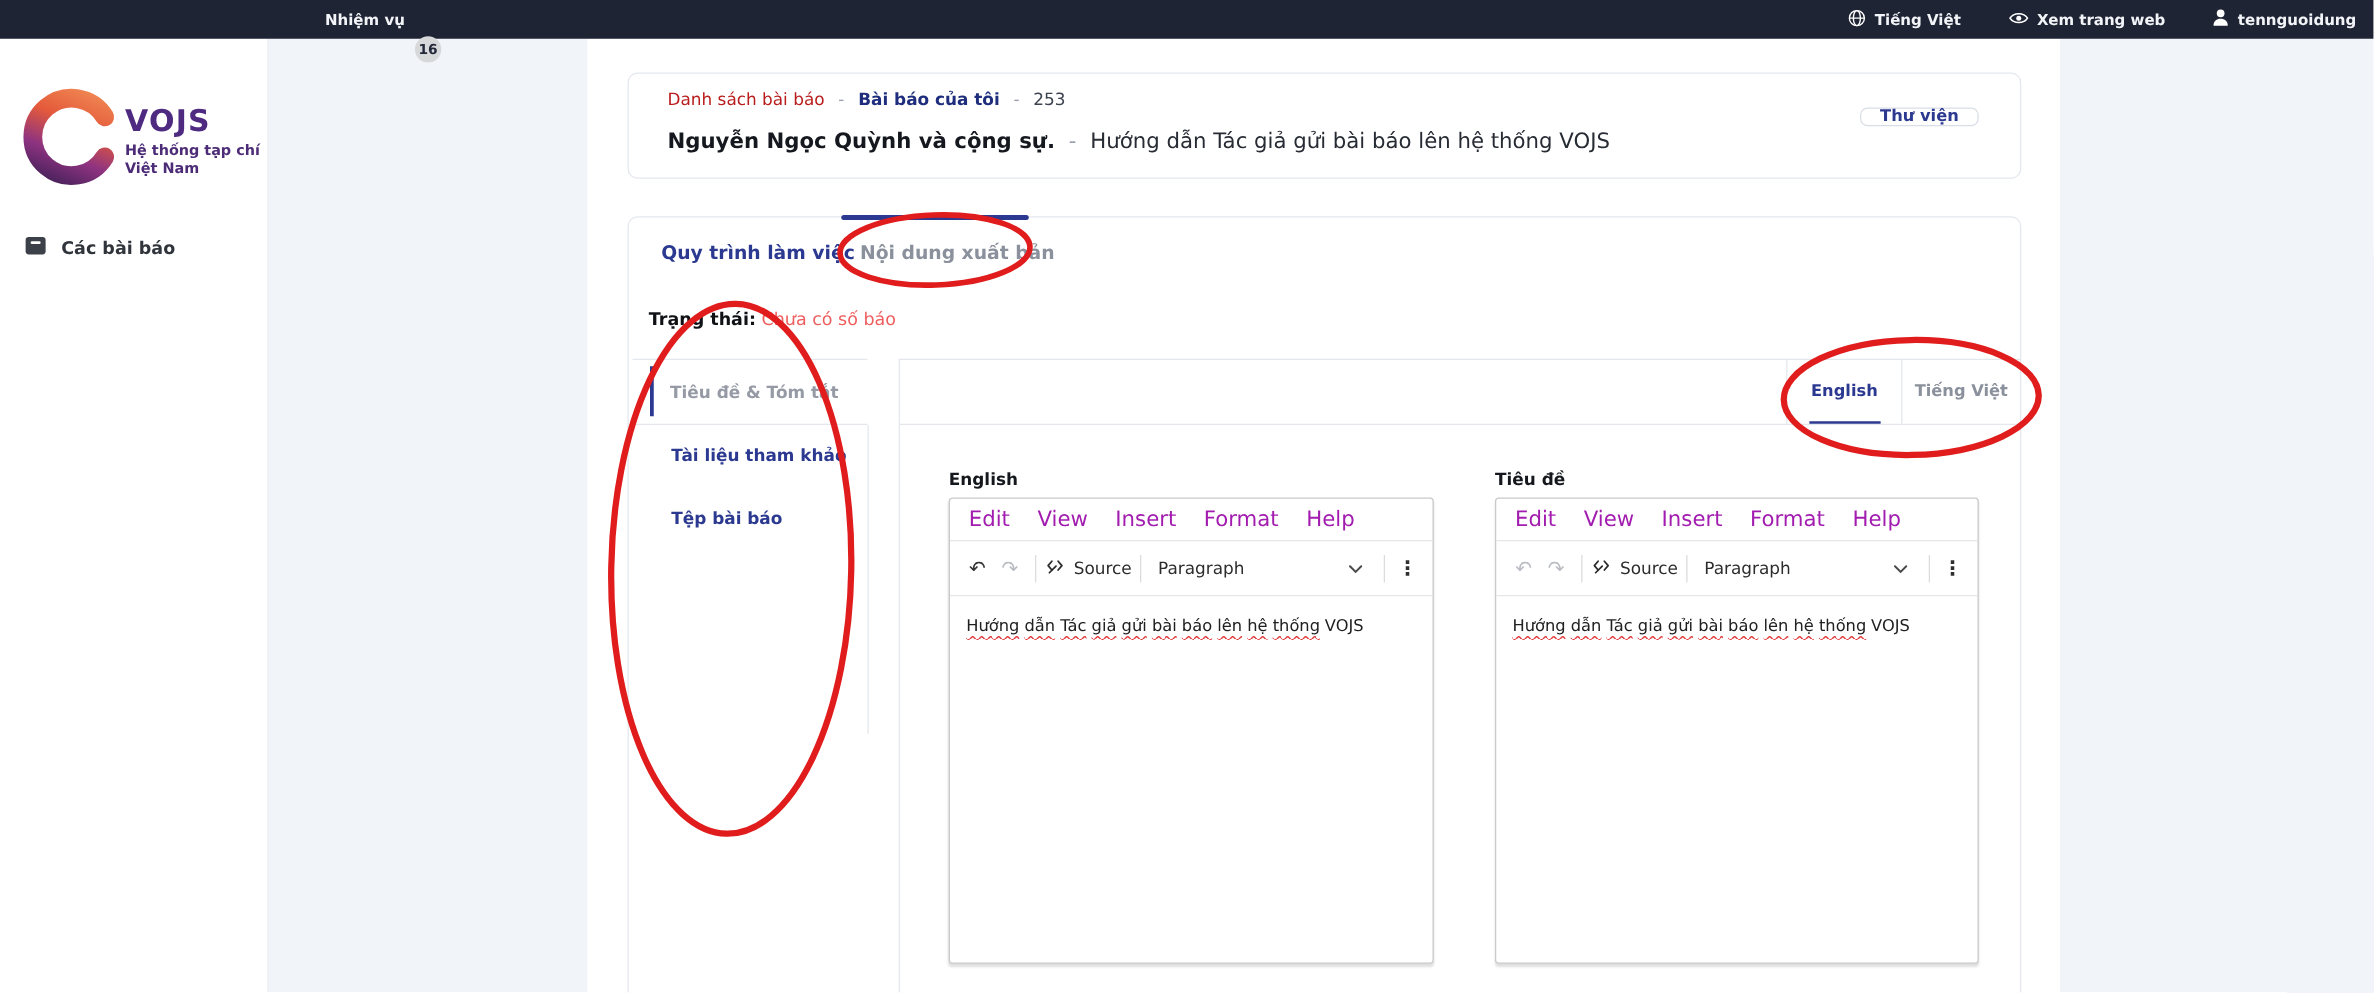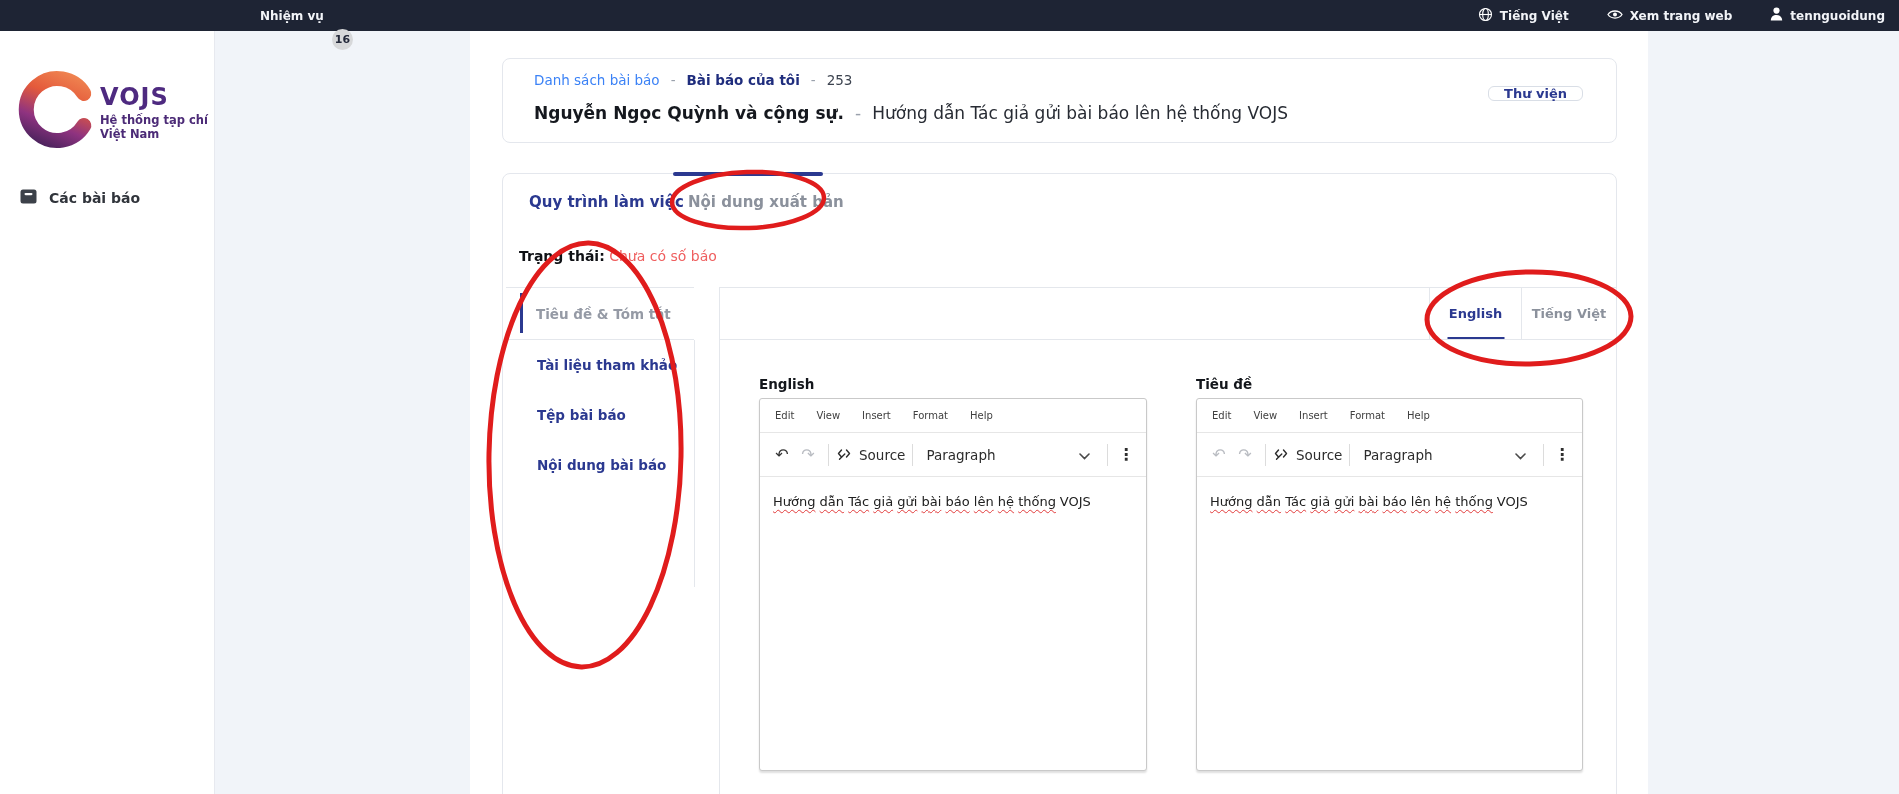--- a/index.html
+++ b/index.html
@@ -24,21 +24,21 @@
   .side-item { position:absolute; left:20px; top:158px; display:flex; align-items:center; gap:12px; font-size:14px; font-weight:600; color:#30343b; cursor:pointer; }
 
   
   .page-bg { position:absolute; left:215px; top:31px; width:1684px; height:763px; background:#f1f4f9; }
   .wrapper { position:absolute; left:470px; top:31px; width:1178px; height:763px; background:#fff; }
 
   
   .card { position:absolute; background:#fff; border:1px solid #e4e7ed; border-radius:8px; }
   .card1 { left:502px; top:58px; width:1115px; height:85px; }
   .bc-line1 { position:absolute; left:31px; top:13px; display:flex; align-items:center; gap:11px; font-size:13.5px; color:#3c434f; white-space:nowrap; }
-  .bc-link { color:#3b82f6; cursor:pointer; }
+  .bc-link { color:#b91c1c; cursor:pointer; }
   .bc-strong { color:#1f2d7d; font-weight:700; cursor:pointer; }
   .bc-sep { color:#9aa1ac; }
   .bc-line2 { position:absolute; left:31px; top:44px; display:flex; align-items:flex-start; gap:11px; font-size:17px; color:#272b33; white-space:nowrap; }
   .bc-author { font-weight:700; color:#15181e; }
   .lib-btn { position:absolute; right:33px; top:27px; height:15px; padding:0 15px; display:flex; align-items:center; background:#fff; border:1px solid #d9dee6; border-radius:6px; color:#2b3990; font-size:13px; font-weight:600; cursor:pointer; }
 
   
   .card2 { left:502px; top:173px; width:1115px; height:700px; }
   .top-ink { position:absolute; left:170px; top:-2px; width:150px; height:4px; background:#2b3990; border-radius:2px; }
   .main-tab { position:absolute; top:19px; font-size:15px; font-weight:700; cursor:pointer; white-space:nowrap; }
@@ -61,21 +61,21 @@
   .lang-tab { position:absolute; top:0; height:100%; display:flex; align-items:center; justify-content:center; font-weight:700; font-size:13px; border-left:1.5px solid #e4e7ec; cursor:pointer; }
   .lang-en { right:95px; width:92px; color:#2b3990; }
   .lang-vi { right:0; width:95px; color:#8b919c; }
   .lang-ink { position:absolute; bottom:0; left:50%; transform:translateX(-50%); width:57px; height:2.5px; background:#2b3990; }
 
   .editor-label { position:absolute; top:88px; font-size:13.5px; font-weight:700; color:#14171c; }
   .lbl-left { left:39px; } .lbl-right { left:476px; }
   .editor { position:absolute; top:110px; height:373px; background:#fff; border:1px solid #c9c9c9; border-radius:3px; box-shadow:0 2px 2px rgba(0,0,0,.13); }
   .ed-left { left:39px; width:388px; } .ed-right { left:476px; width:387px; }
   .menubar { height:34px; border-bottom:1px solid #e6e6e6; display:flex; align-items:center; padding:0 4px; }
-  .menu-item { padding:0 11px; font-size:10px; color:#404040; cursor:pointer; }
+  .menu-item { padding:0 11px; font-size:17px; color:#a21caf; cursor:pointer; }
   .tbar { height:44px; border-bottom:1px solid #e6e6e6; display:flex; align-items:center; padding:0 9px; }
   .tb-btn { width:26px; height:26px; display:flex; align-items:center; justify-content:center; font-size:16px; font-family:"DejaVu Sans",sans-serif; cursor:pointer; }
   .arrow-on { color:#333; } .arrow-off { color:#b9bcc2; }
   .tb-div { width:1px; height:22px; background:#dcdcdc; margin:0 7px; }
   .tb-source { display:flex; align-items:center; gap:6px; font-size:13.5px; color:#2c2c2c; cursor:pointer; }
   .tb-para { flex:1; display:flex; align-items:center; justify-content:space-between; padding:0 10px 0 6px; font-size:13.5px; color:#2c2c2c; cursor:pointer; }
   .tb-kebab { width:22px; text-align:center; font-size:16px; font-weight:700; color:#2f2f2f; font-family:"DejaVu Sans",sans-serif; cursor:pointer; }
   .ed-content { padding:15px 13px; font-size:13px; color:#202020; line-height:1.5; cursor:text; }
   .wavy { text-decoration:underline wavy #e23d3d 1px; text-underline-offset:3px; }
   .plainword { margin-left:.3em; }
@@ -180,21 +180,20 @@
       <span class="status-value">Chưa có số báo</span>
     </div>
 
     <div class="strip">
       <div class="strip-active">
         <span class="strip-ink"></span>
         <span>Tiêu đề &amp; Tóm tắt</span>
       </div>
       <div class="strip-item">Tài liệu tham khảo</div>
       <div class="strip-item">Tệp bài báo</div>
-      <div class="strip-item">Nội dung bài báo</div>
       <div class="strip-right"></div>
     </div>
 
     <div class="panel">
       <div class="panel-header">
         <div class="lang-tab lang-en">
           <span>English</span>
           <span class="lang-ink"></span>
         </div>
         <div class="lang-tab lang-vi">

